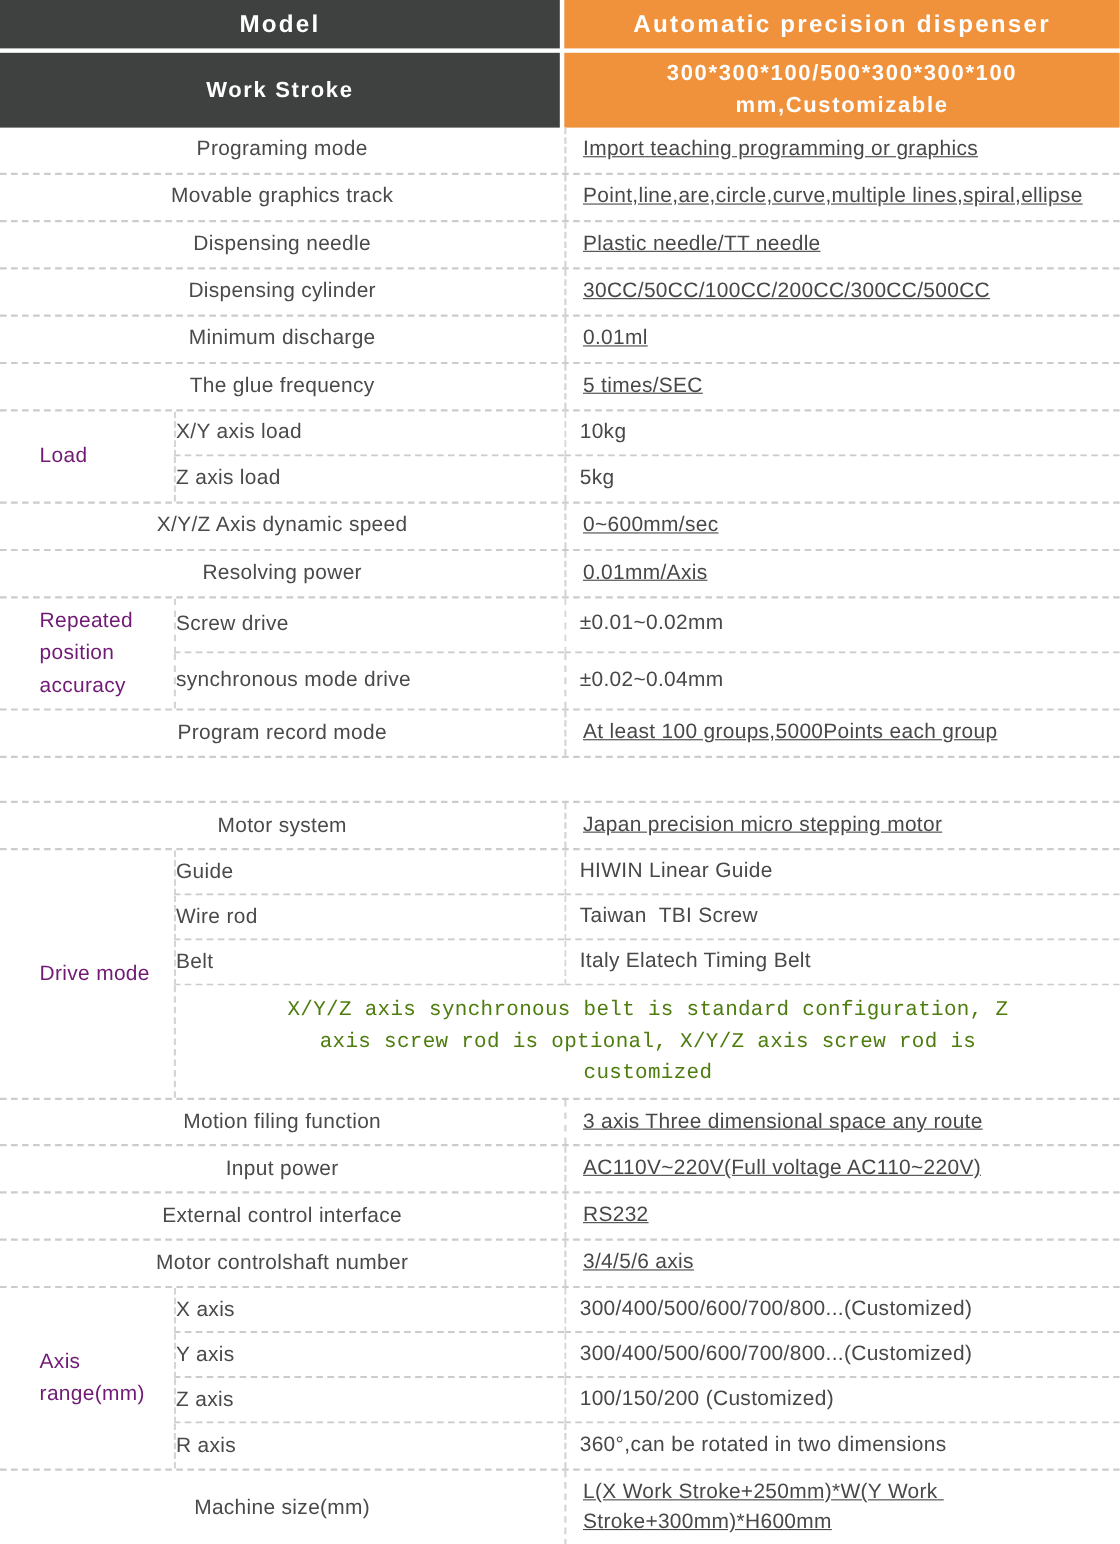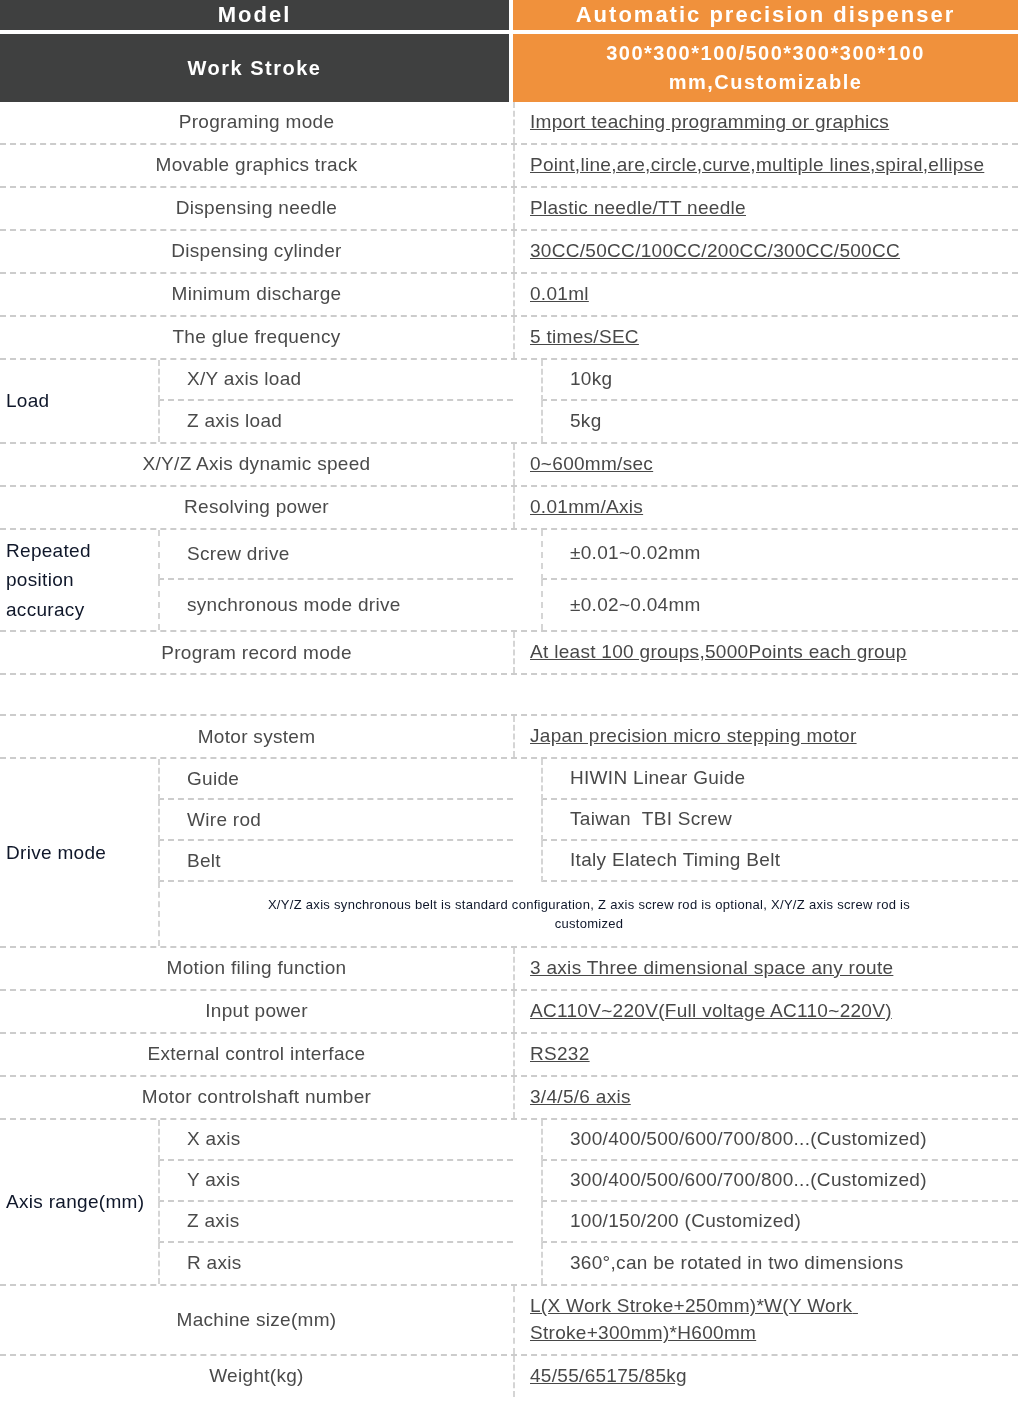--- a/index.html
+++ b/index.html
@@ -12,21 +12,21 @@
 
   
   .hdr { display: grid; grid-template-columns: 509px 4px 505px; row-gap: 4px; }
   .hcell {
     display: flex; align-items: center; justify-content: center;
     color: #ffffff; font-weight: bold; text-align: center;
   }
   .hgap { background: #ffffff; }
   .dark   { background: var(--header-dark, #3f4040); }
   .orange { background: var(--accent-orange, #f0913c); }
-  .h1 { height: 30px; font-size: 22px; letter-spacing: 2px; }
+  .h1 { height: 44px; font-size: 22px; letter-spacing: 2px; }
   .h2 { height: 68px; font-size: 20px; letter-spacing: 1.5px; }
   .h2 .wrapval { max-width: 470px; line-height: 1.45; margin: 0 auto; }
 
   
   .rows { width: 1018px; }
   .row {
     display: grid; grid-template-columns: 513px 1fr;
     border-bottom: 2px dashed #cccccc;
     min-height: 41px;
   }
@@ -45,53 +45,52 @@
   }
 
   
   .group-row {
     display: grid; grid-template-columns: 158px 355px 1fr;
     border-bottom: 2px dashed #cccccc;
   }
   .gcell {
     grid-column: 1;
     display: flex; align-items: center;
-    padding: 6px 8px 6px 6px;
-    font-size: 19px; letter-spacing: 0.3px; color: #0f172a;
+    padding: 6px 8px 6px 36px;
+    font-size: 19px; letter-spacing: 0.3px; color: #701a75;
     line-height: 1.55;
   }
   .scell {
     grid-column: 2;
     display: flex; align-items: center;
     border-left: 2px dashed #d5d5d5;
     border-bottom: 2px dashed #cccccc;
-    padding: 4px 8px 4px 27px;
+    padding: 4px 8px 4px 0;
     font-size: 19px; letter-spacing: 0.3px; color: #4a4a4a;
     min-height: 41px;
   }
   .vcell {
     grid-column: 3;
     display: flex; align-items: center;
     border-left: 2px dashed #d5d5d5;
     border-bottom: 2px dashed #cccccc;
-    padding: 4px 12px 4px 27px;
+    padding: 4px 12px 4px 12px;
     font-size: 19px; letter-spacing: 0.3px; color: #484848;
     line-height: 1.42; white-space: pre-wrap;
     min-height: 41px;
-    margin-left: 28px;
   }
   .scell.lastsub, .vcell.lastsub { border-bottom: none; }
   .ncell {
     grid-column: 2 / 4;
     display: flex; align-items: center; justify-content: center;
     border-left: 2px dashed #d5d5d5;
     text-align: center;
     padding: 8px 20px;
-    font-size: 13px; letter-spacing: 0.3px; color: #0f172a;
-    line-height: 1.5; min-height: 64px;
+    font-size: 19px; letter-spacing: 0.3px; color: #4d7c0f;
+    line-height: 1.5; min-height: 64px; font-family: Liberation Mono, monospace;
   }
   .ncell .notetext { max-width: 700px; margin: 0 auto; }
 </style>
 </head>
 <body>
 
 <div class="sheet">
 
   <div class="hdr">
     <div class="hcell dark h1">

